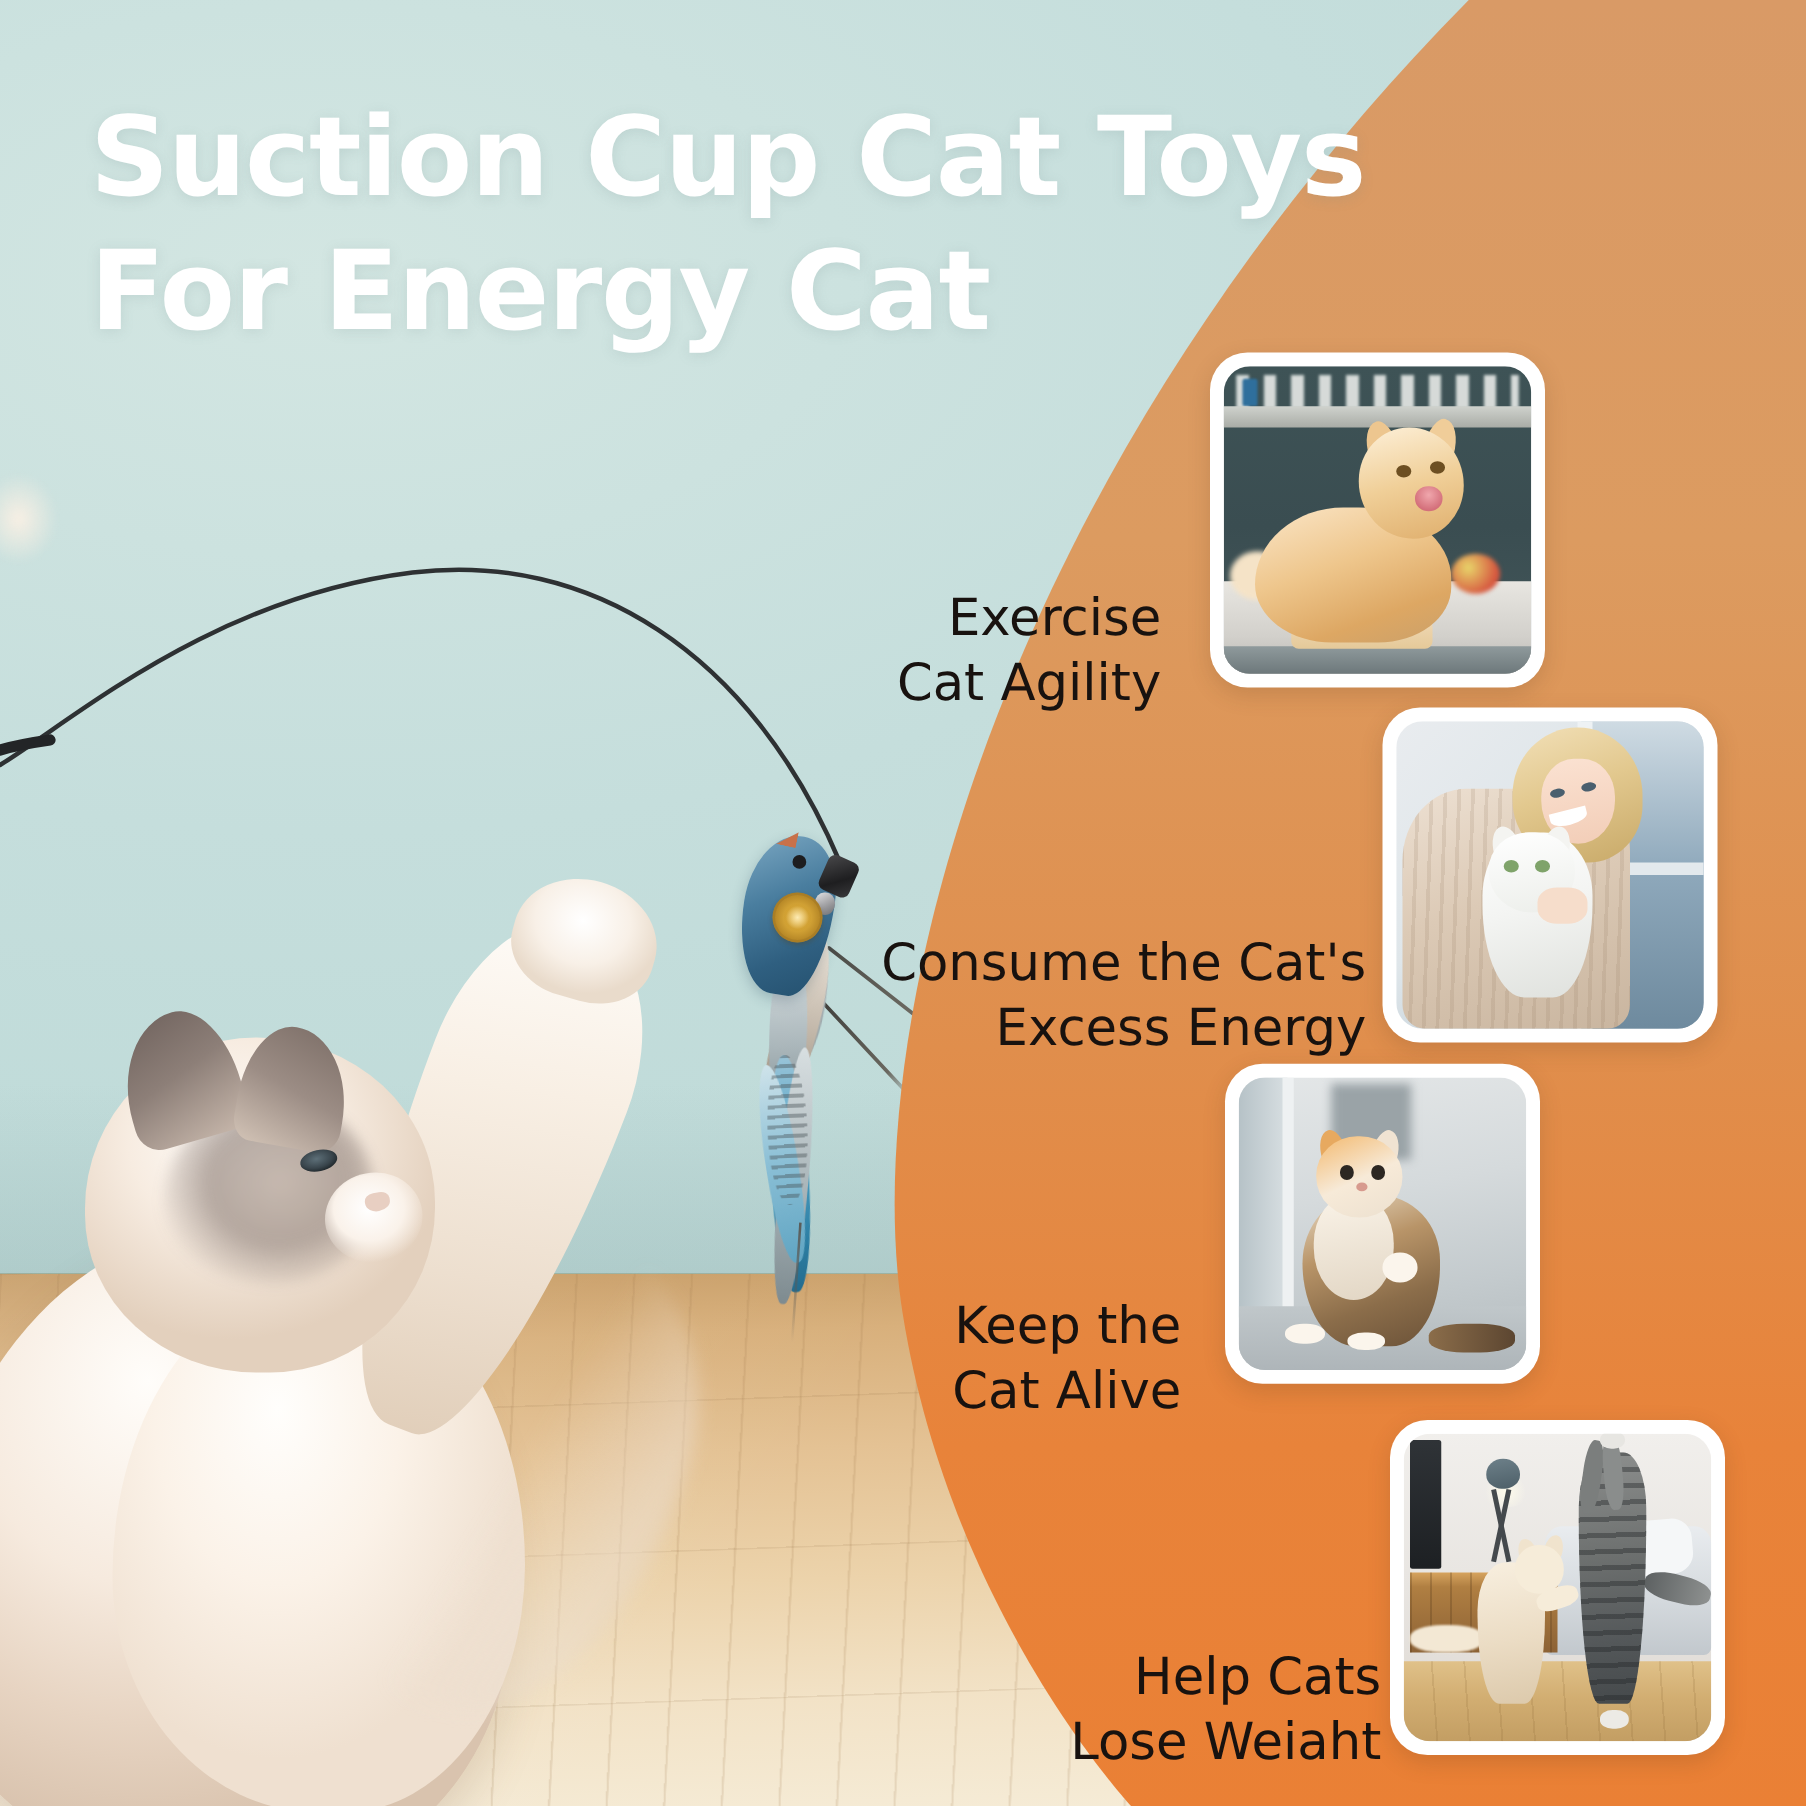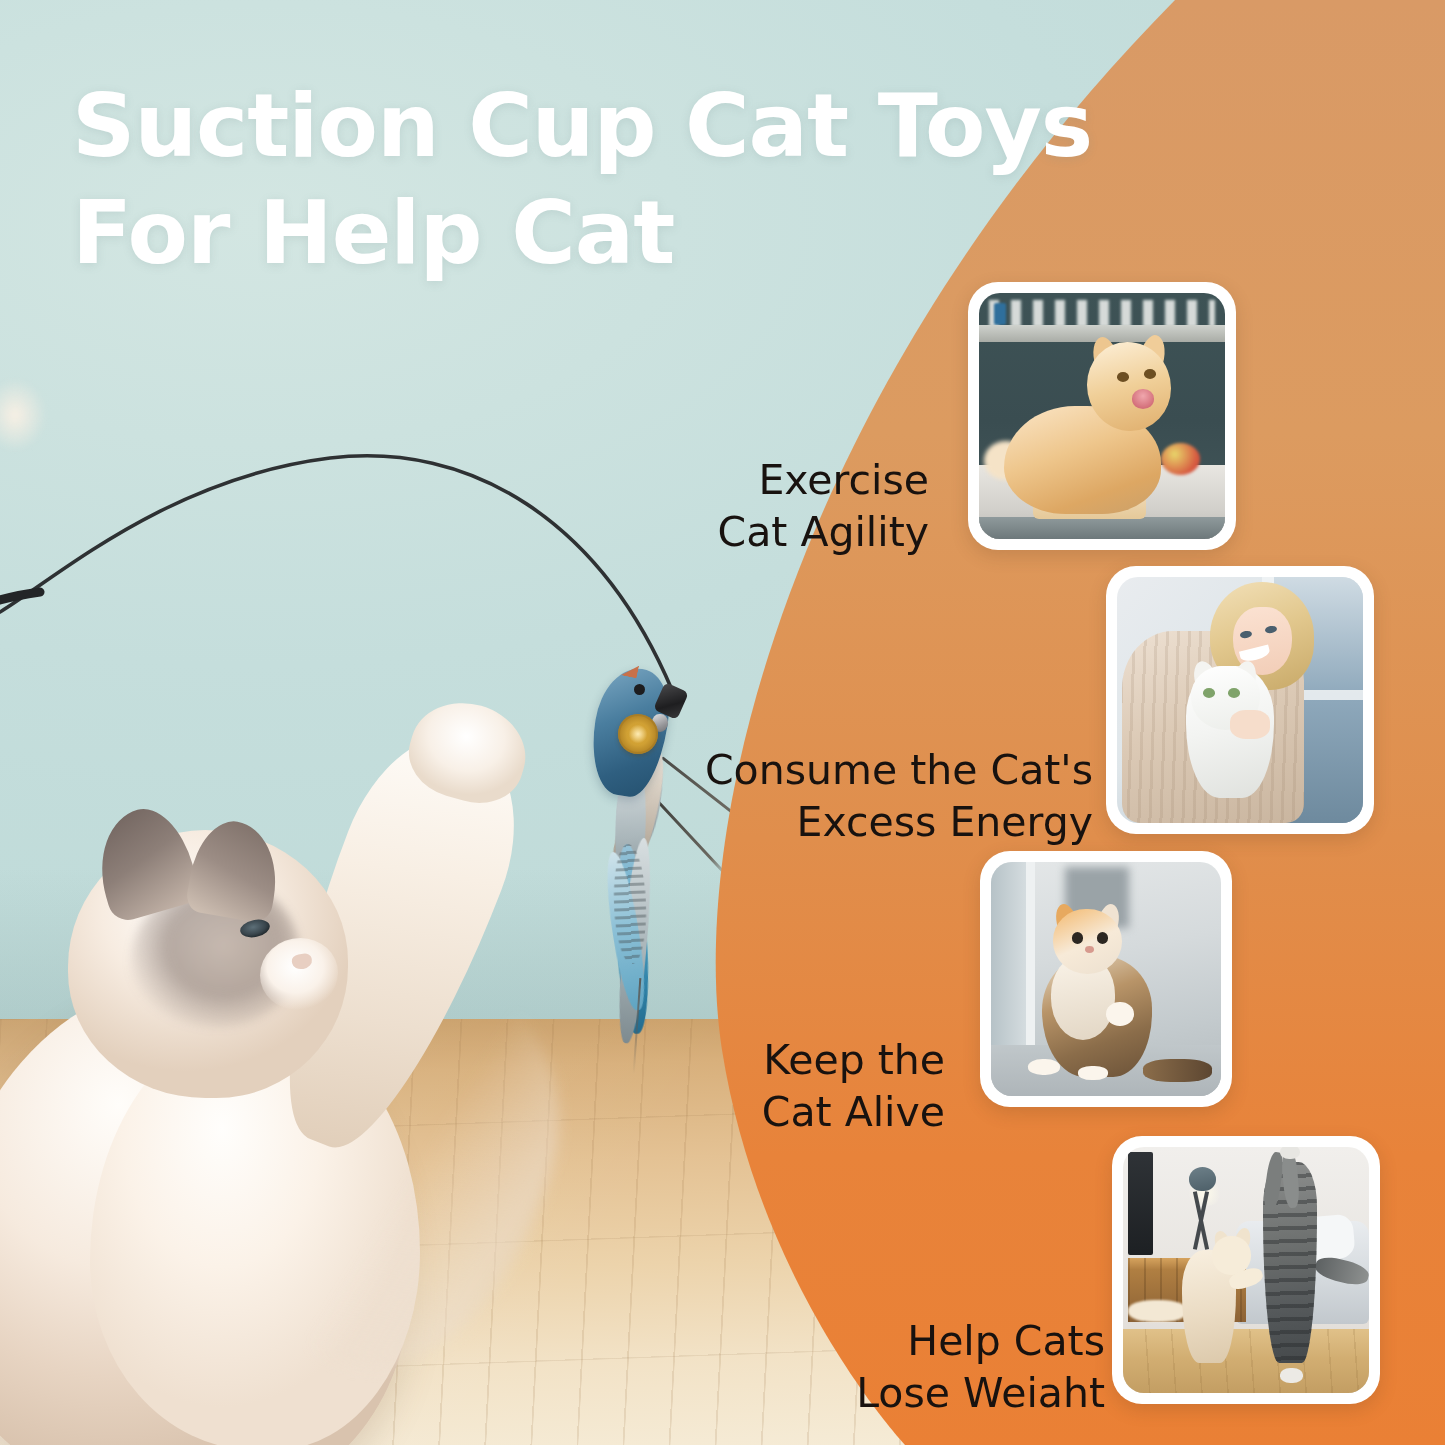--- a/index.html
+++ b/index.html
@@ -236,21 +236,21 @@
 
   
   .feature-label {
     position:absolute;
     text-align:right;
     color:#18120f;
     font-family:"DejaVu Sans", sans-serif;
     font-size:41px; line-height:1.26; font-weight:400;
     white-space:pre-line;
   }
-  .fl-1 { right:516px; top:455px; }
+  .fl-1 { right:516px; top:469px; }
   .fl-2 { right:352px; top:745px; }
   .fl-3 { right:500px; top:1035px; }
   .fl-4 { right:340px; top:1316px; }
 
   
   .thumb {
     position:absolute;
     border-radius:30px;
     background:#ffffff;
     padding:11px;
@@ -495,21 +495,21 @@
       <div class="clip"></div>
       <div class="bell"></div>
       <div class="gold-flower"></div>
     </div>
   </div>
 
   <div class="orange-panel"></div>
 
   <h1 class="title">
     <span class="l1">Suction Cup Cat Toys</span>
-    <span class="l2">For Help Cat</span>
+    <span class="l2">For Energy Cat</span>
   </h1>
 
   <div class="feature-label fl-1">Exercise
 Cat Agility</div>
   <div class="feature-label fl-3">Keep the
 Cat Alive</div>
   <div class="feature-label fl-2">Consume the Cat's
 Excess Energy</div>
   <div class="feature-label fl-4">Help Cats
 Lose Weiaht</div>

